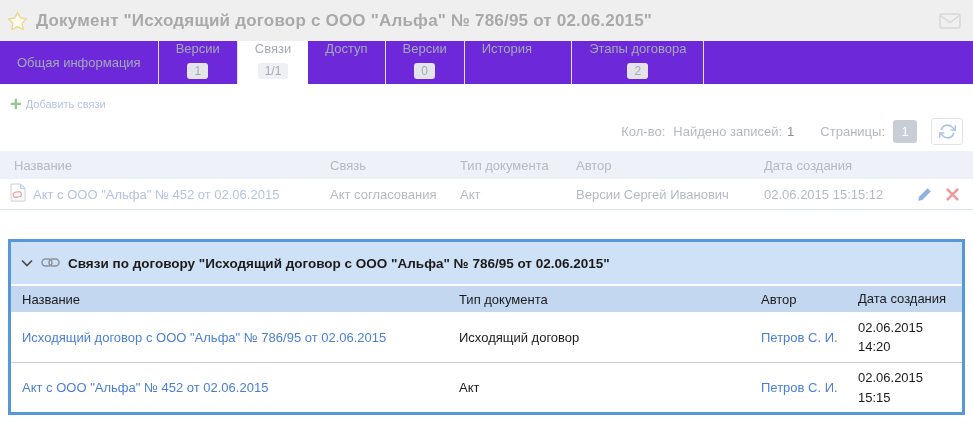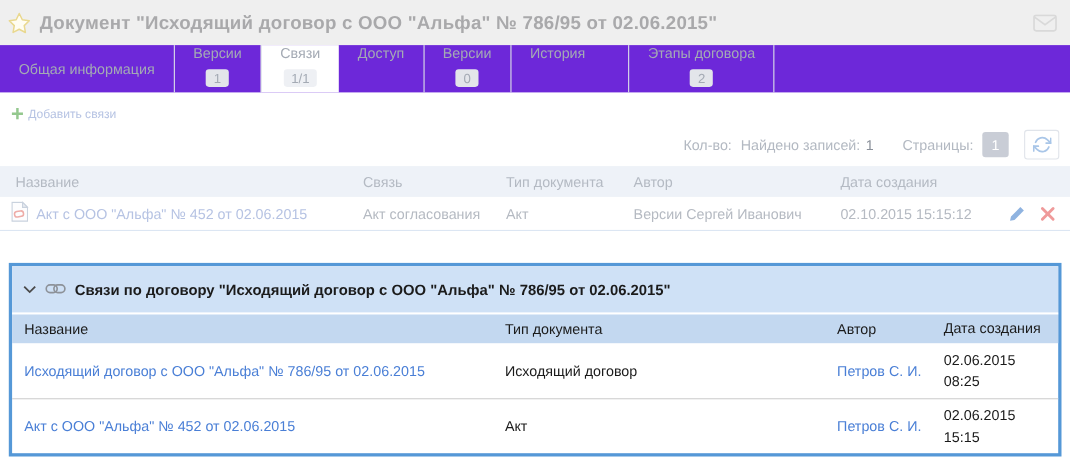--- a/index.html
+++ b/index.html
@@ -149,21 +149,21 @@
               <path d="M1 1h9.5L15 5.5V18H1z" fill="#fdfdfe" stroke="#c9d2de"></path>
               <path d="M10.5 1L15 5.5h-4.5z" fill="#e9edf3" stroke="#c9d2de"></path>
               <rect x="3.2" y="9" width="8.2" height="5" rx="2.4" fill="none" stroke="#eeaca8" stroke-width="1.4" transform="rotate(-10 7.3 11.5)"></rect>
             </svg>
         </span>
         <a class="row-link">Акт с ООО "Альфа" № 452 от 02.06.2015</a>
       </div>
       <div class="c2">Акт согласования</div>
       <div class="c3">Акт</div>
       <div class="c4">Версии Сергей Иванович</div>
-      <div class="c5">02.10.2015 15:15:12</div>
+      <div class="c5">02.06.2015 15:15:12</div>
       <div class="c6">
         <span class="icon-btn">
           <svg width="15" height="15" viewBox="0 0 16 16">
               <path d="M11.3 1.3l3.4 3.4L5.6 13.8l-4.3.9.9-4.3z" fill="#8fb3e0"></path>
             </svg>
         </span>
         <span class="icon-btn">
           <svg width="13" height="13" viewBox="0 0 12 12" stroke="#ef9a9a" stroke-width="2.4" stroke-linecap="round">
               <line x1="1.5" y1="1.5" x2="10.5" y2="10.5"></line>
               <line x1="10.5" y1="1.5" x2="1.5" y2="10.5"></line>
@@ -193,21 +193,21 @@
       <div class="i2">Тип документа</div>
       <div class="i3">Автор</div>
       <div class="i4">Дата создания</div>
     </div>
     <div class="ptbl-row">
       <div class="i1"><a class="p-link">Исходящий договор с ООО "Альфа" № 786/95 от 02.06.2015</a></div>
       <div class="i2">Исходящий договор</div>
       <div class="i3"><a class="p-link">Петров С. И.</a></div>
       <div class="i4">
         <div>02.06.2015</div>
-        <div>08:25</div>
+        <div>14:20</div>
       </div>
     </div>
     <div class="ptbl-row">
       <div class="i1"><a class="p-link">Акт с ООО "Альфа" № 452 от 02.06.2015</a></div>
       <div class="i2">Акт</div>
       <div class="i3"><a class="p-link">Петров С. И.</a></div>
       <div class="i4">
         <div>02.06.2015</div>
         <div>15:15</div>
       </div>

